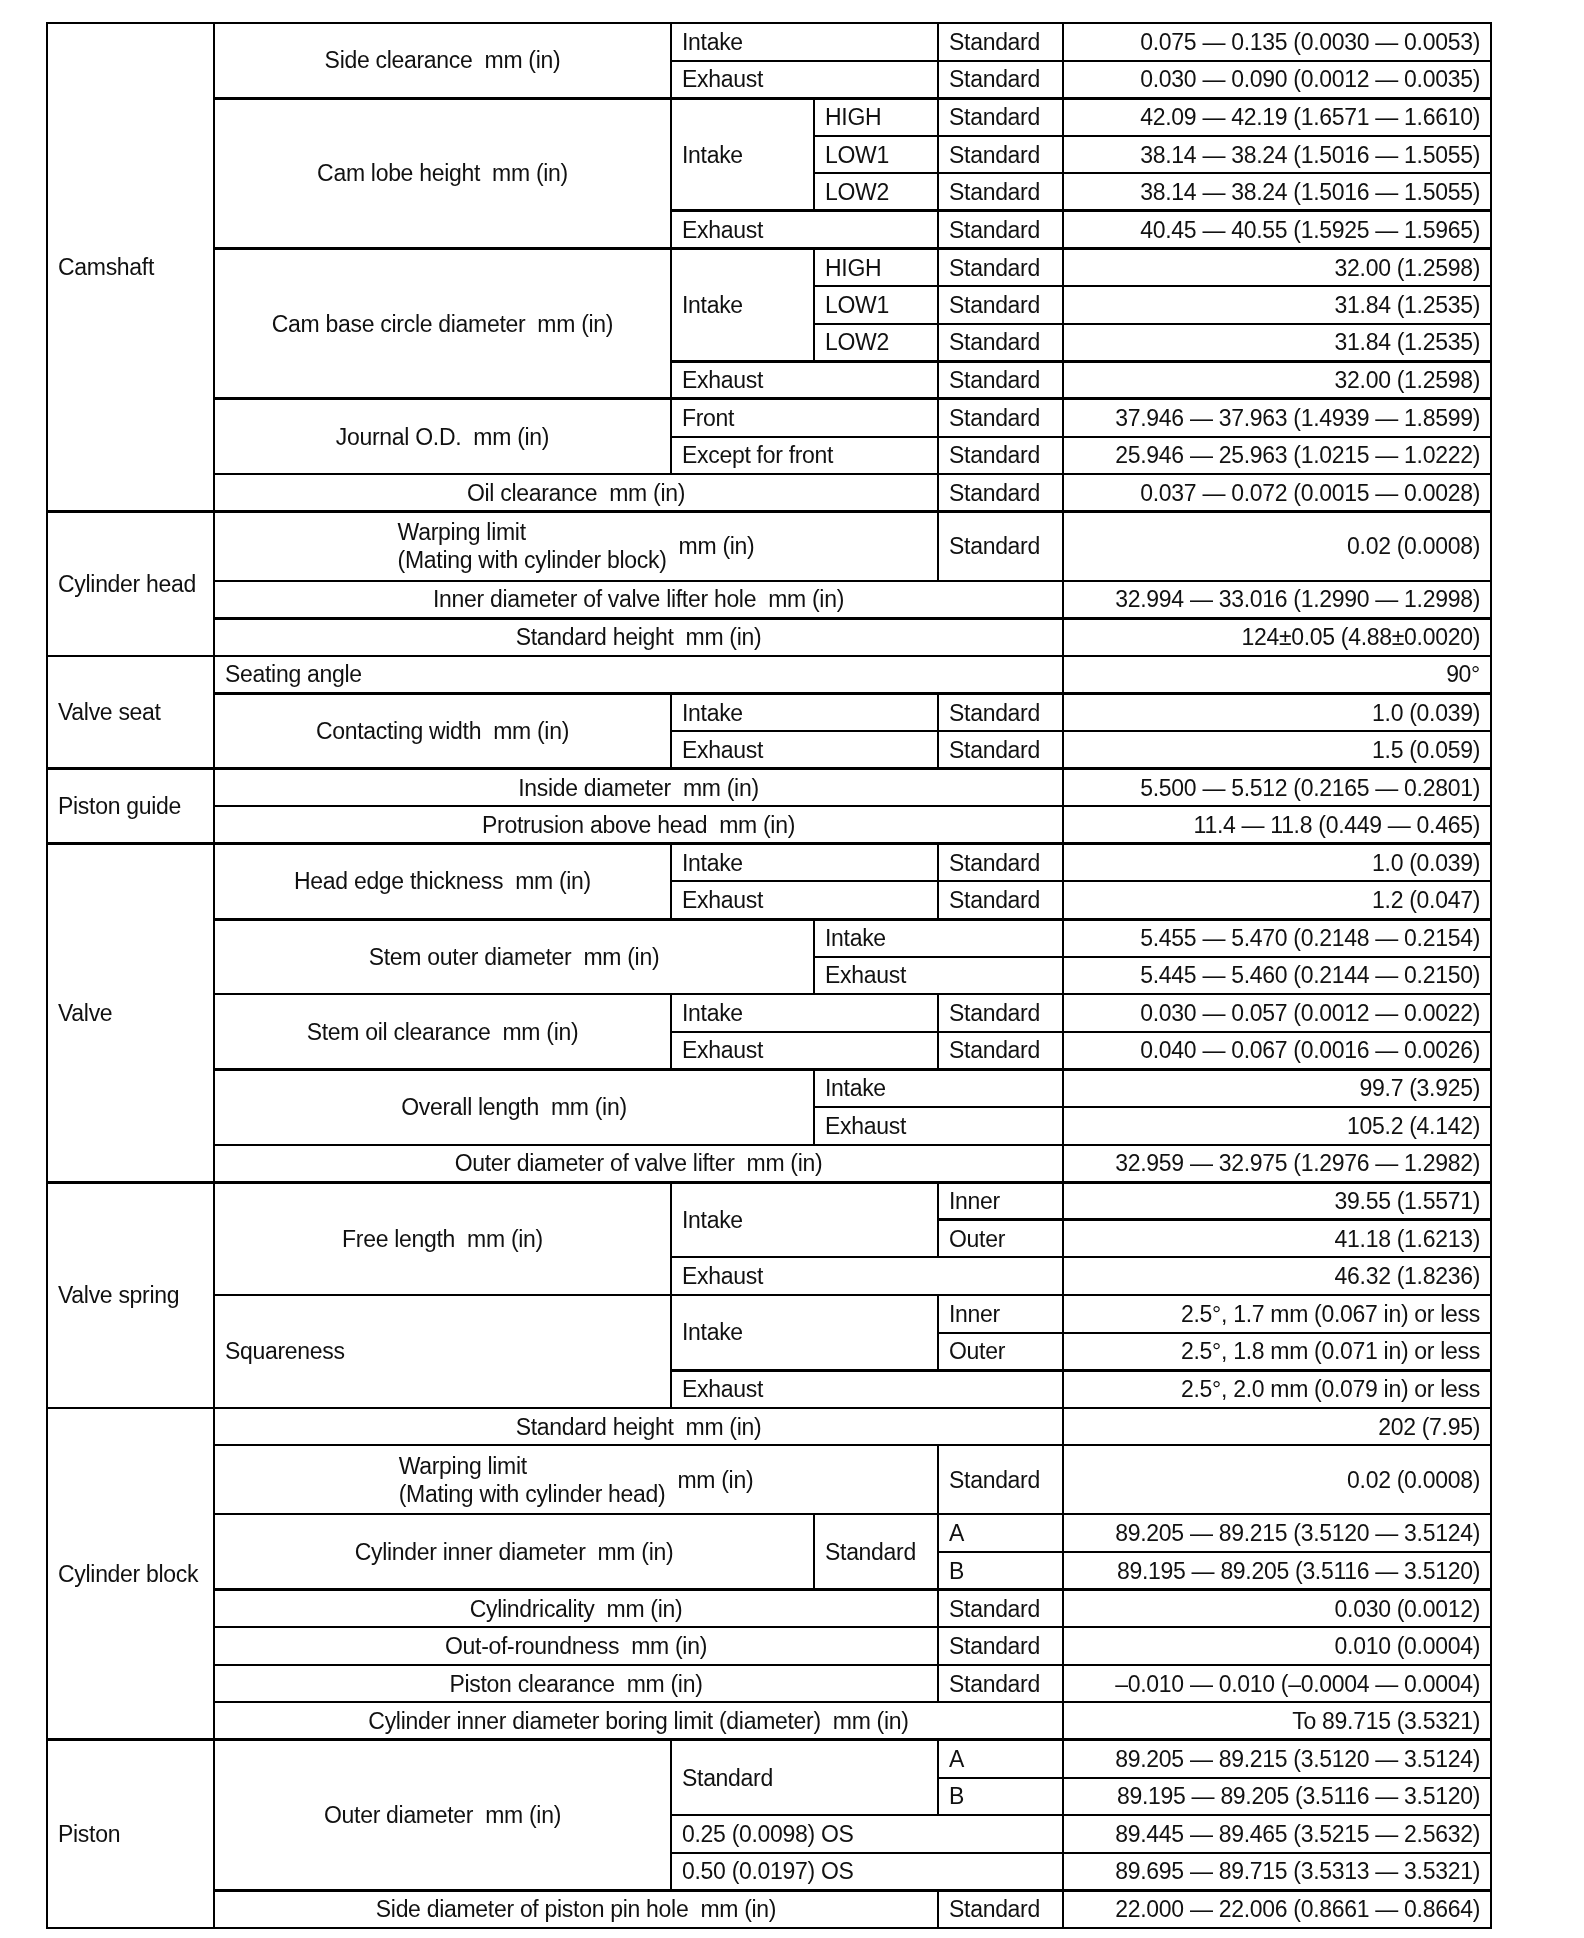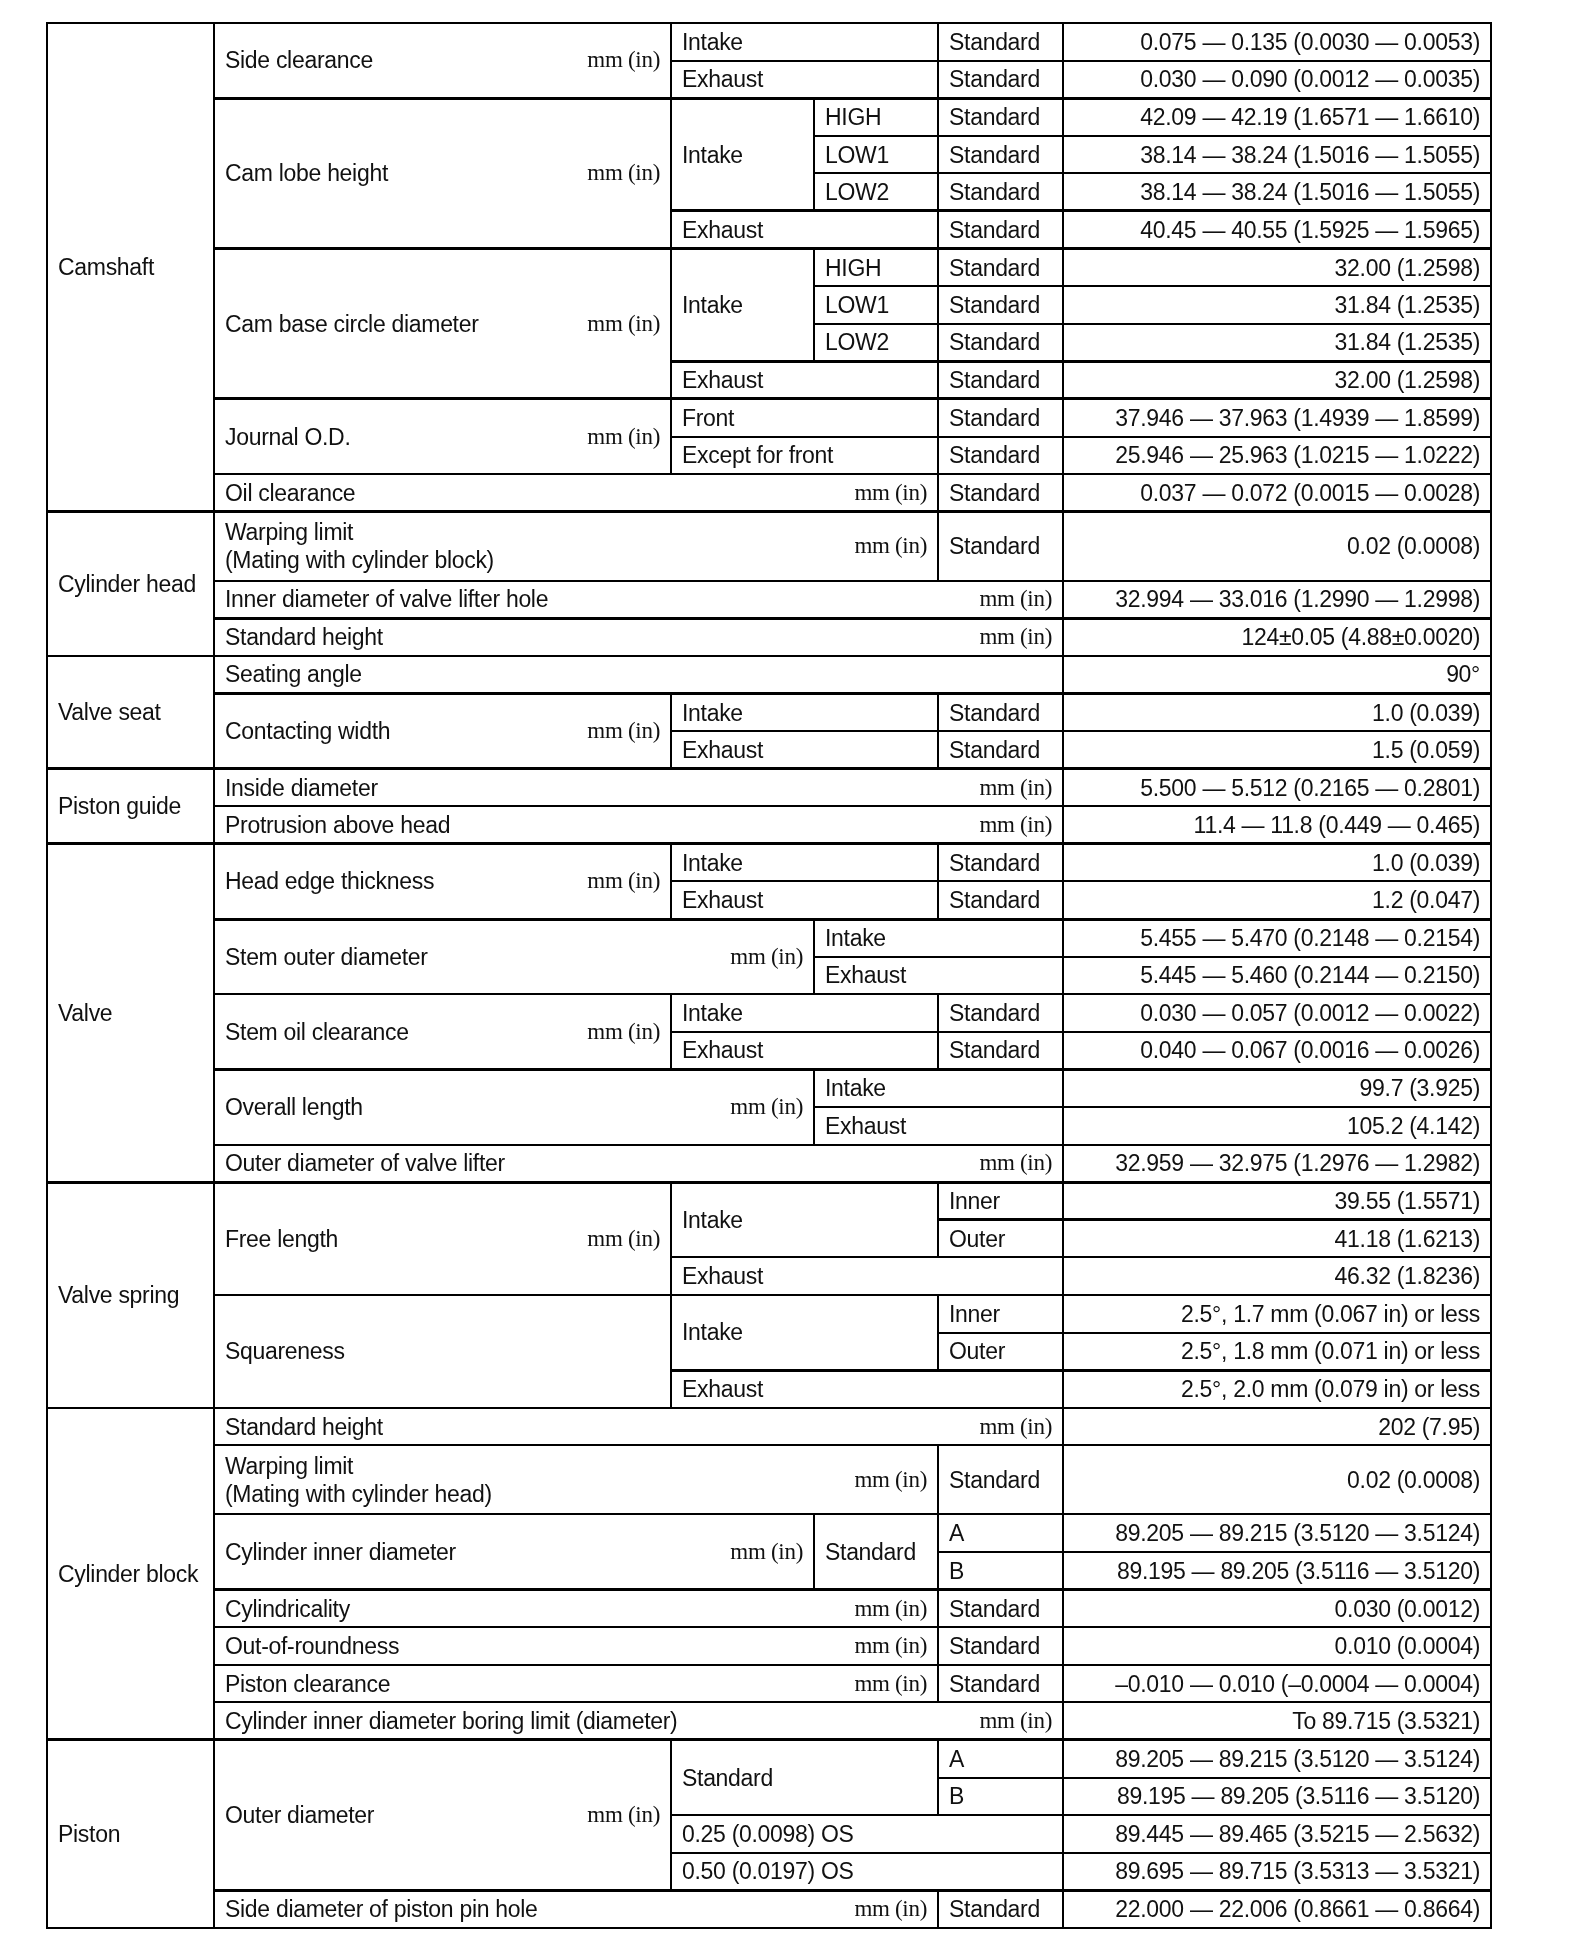--- a/index.html
+++ b/index.html
@@ -5,22 +5,22 @@
   html,body{margin:0;padding:0;background:#ffffff;}
   body{width:1584px;height:1938px;position:relative;overflow:hidden;
        font-family:"Liberation Sans","DejaVu Sans",sans-serif;color:#111;}
   table.spec{position:absolute;left:46px;top:22px;border-collapse:collapse;table-layout:fixed;
        width:1444px;font-size:23px;letter-spacing:-0.3px;}
   table.spec td{border:2px solid #000;padding:0 10px;vertical-align:middle;white-space:nowrap;line-height:28px;}
   table.spec tr{height:37.6px;}
   table.spec tr.tall{height:69px;}
   tr.sep td{border-top-width:3px;}
   td.val{text-align:right;}
-  .lbl{display:flex;justify-content:space-between;align-items:center;}
-  .unit{padding-left:12px;font-family:Liberation Serif, serif;}
+  .lbl{display:flex;justify-content:center;align-items:center;}
+  .unit{padding-left:12px;}
   .wrap{white-space:normal;}
 </style>
 </head>
 <body>
 
 <table class="spec">
   <colgroup>
     <col style="width:167px">
       <col style="width:457px">
       <col style="width:143px">

